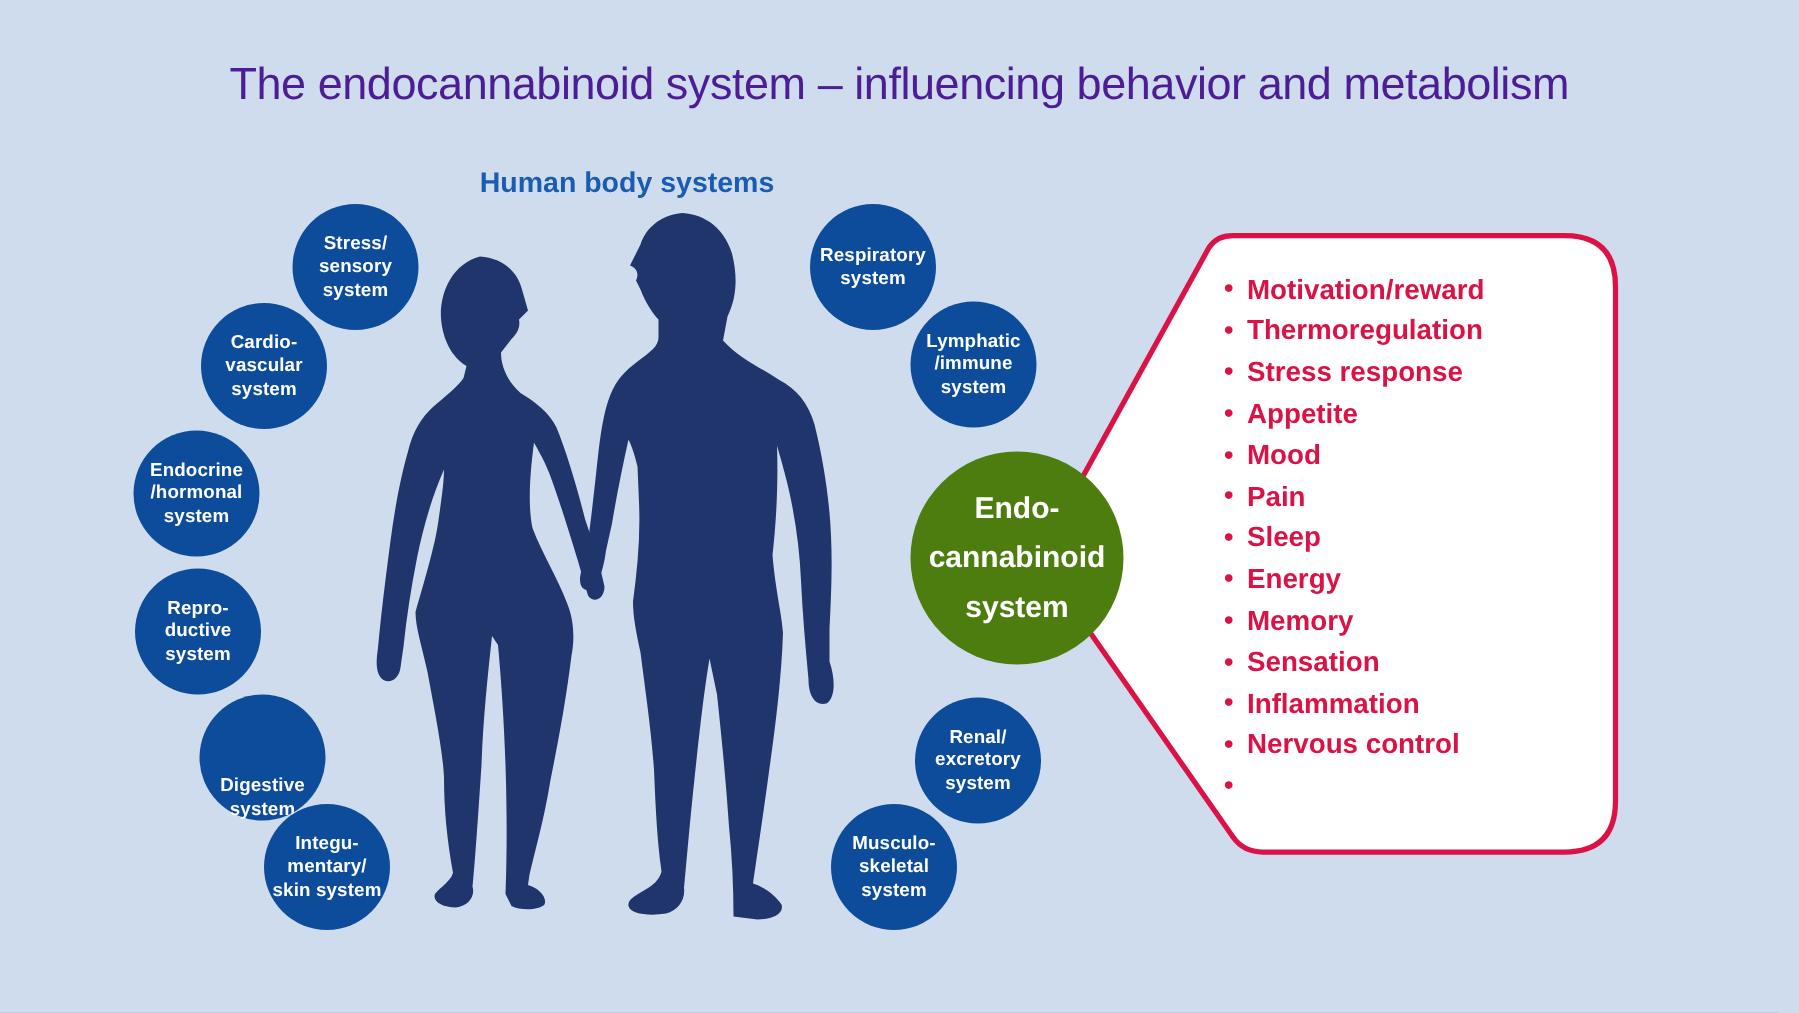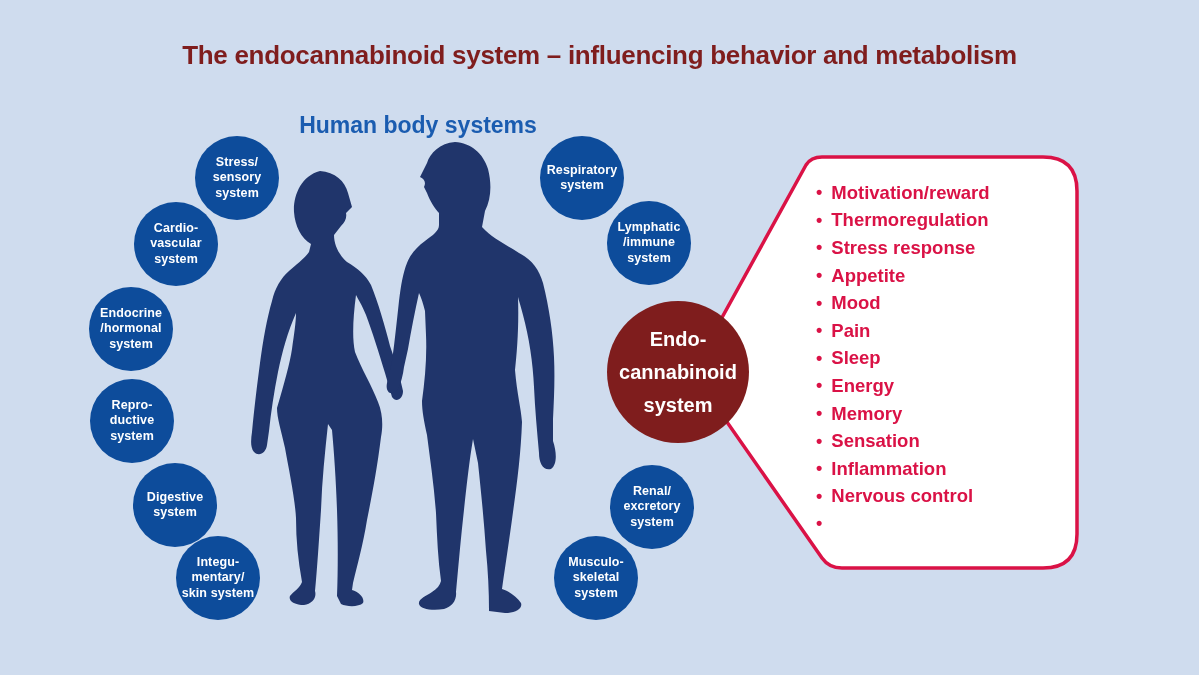--- a/index.html
+++ b/index.html
@@ -3,36 +3,36 @@
 <meta charset="utf-8">
 <style>
   html,body{margin:0;padding:0;background:#aebfd6;}
   .stage{
     position:relative;width:1199px;height:675px;overflow:hidden;
     background:#cfdcee;
     font-family:"Liberation Sans","DejaVu Sans",sans-serif;
   }
   .title{
     position:absolute;left:0;top:40px;width:1199px;text-align:center;
-    font-size:26px;font-weight:bold;color:#7f1d1d;letter-spacing:-0.3px;
+    font-size:30px;font-weight:normal;color:#4c1d95;letter-spacing:-0.3px;
   }
   .subtitle{
     position:absolute;left:240px;top:112px;width:356px;text-align:center;
-    font-size:23px;font-weight:bold;color:#1a5cb0;
+    font-size:19px;font-weight:bold;color:#1a5cb0;
   }
   .sys-circle{
     position:absolute;width:84px;height:84px;border-radius:50%;
     background:#0d4c9b;color:#ffffff;
     display:flex;flex-direction:column;align-items:center;justify-content:center;
     text-align:center;font-size:12.5px;font-weight:bold;line-height:15.5px;
     letter-spacing:0.1px;white-space:nowrap;
   }
   .ecs-circle{
     position:absolute;left:607px;top:301px;width:142px;height:142px;border-radius:50%;
-    background:#7f1d1d;color:#ffffff;z-index:4;
+    background:#4d7c0f;color:#ffffff;z-index:4;
     display:flex;flex-direction:column;align-items:center;justify-content:center;
     text-align:center;font-size:20px;font-weight:bold;line-height:33px;
   }
   .callout-svg{position:absolute;left:640px;top:140px;z-index:2;}
   .silhouettes{position:absolute;left:240px;top:135px;z-index:3;}
   .effects{
     position:absolute;left:816px;top:179px;z-index:5;width:250px;
   }
   .effect-row{
     height:27.6px;display:flex;align-items:center;
@@ -159,21 +159,21 @@
   <div class="sys-circle" style="left:89px;top:287px;">
     <span>Endocrine</span>
     <span>/hormonal</span>
     <span>system</span>
   </div>
   <div class="sys-circle" style="left:90px;top:379px;justify-content:center;">
     <span>Repro-</span>
     <span>ductive</span>
     <span>system</span>
   </div>
-  <div class="sys-circle" style="left:133px;top:463px;">
+  <div class="sys-circle" style="left:133px;top:463px;justify-content:flex-end;">
     <span>Digestive</span>
     <span>system</span>
   </div>
   <div class="sys-circle" style="left:176px;top:536px;">
     <span>Integu-</span>
     <span>mentary/</span>
     <span>skin system</span>
   </div>
   <div class="sys-circle" style="left:540px;top:136px;">
     <span>Respiratory</span>

